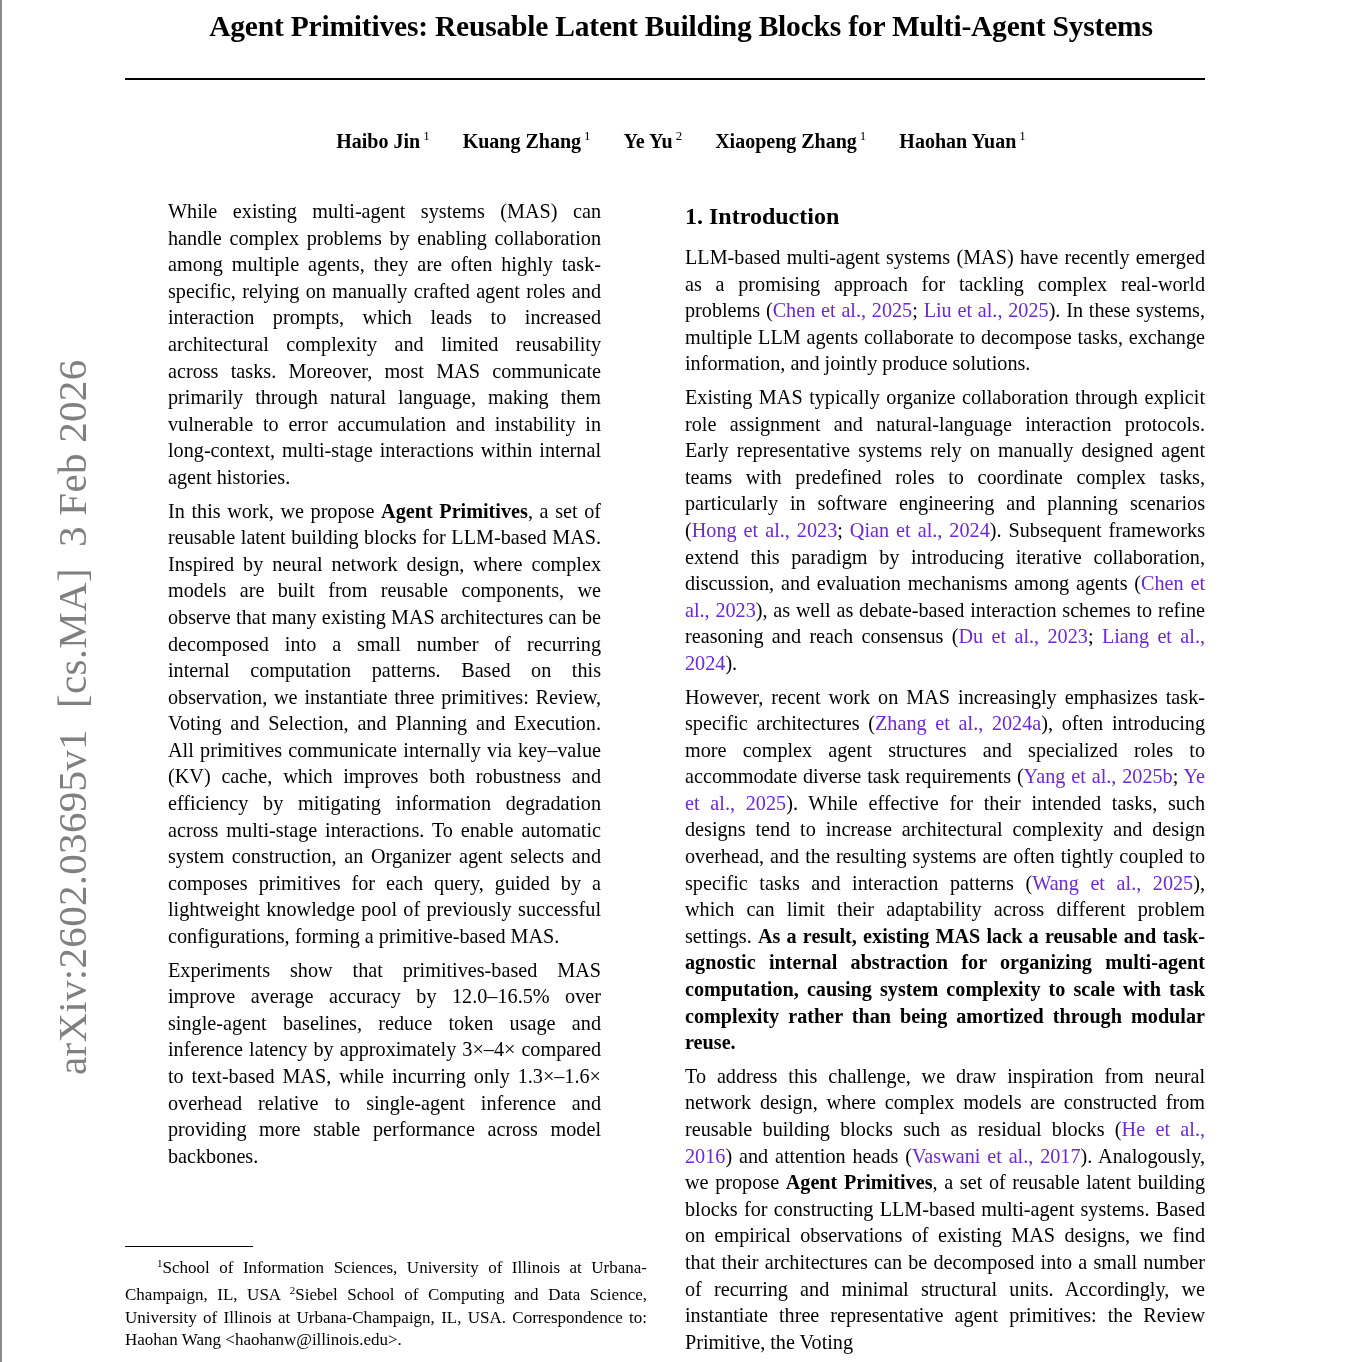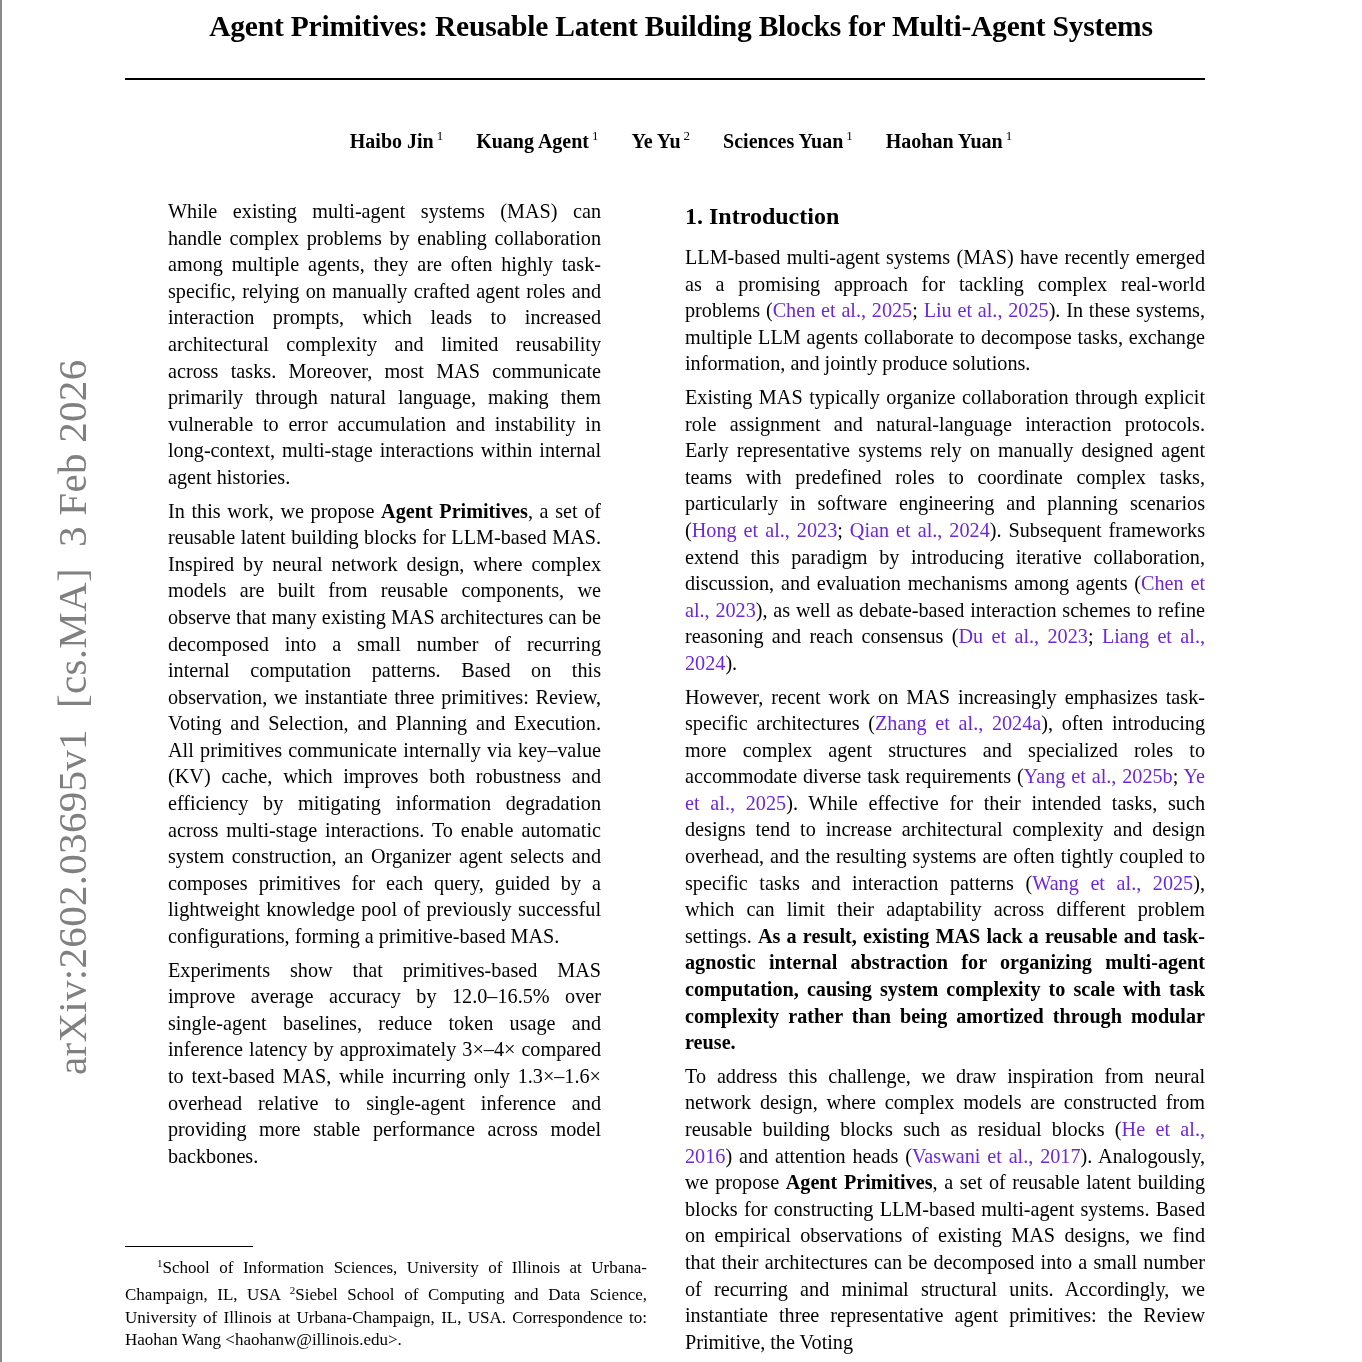--- a/index.html
+++ b/index.html
@@ -43,23 +43,23 @@
 </head>
 <body>
 
 <div class="left-edge"></div>
 
 <div class="title">Agent Primitives: Reusable Latent Building Blocks for Multi-Agent Systems</div>
 <div class="title-rule"></div>
 
 <div class="authors">
   <span class="author"><span>Haibo Jin</span><sup>1</sup></span>
-  <span class="author"><span>Kuang Agent</span><sup>1</sup></span>
+  <span class="author"><span>Kuang Zhang</span><sup>1</sup></span>
   <span class="author"><span>Ye Yu</span><sup>2</sup></span>
-  <span class="author"><span>Sciences Yuan</span><sup>1</sup></span>
+  <span class="author"><span>Xiaopeng Zhang</span><sup>1</sup></span>
   <span class="author"><span>Haohan Yuan</span><sup>1</sup></span>
 </div>
 
 <div class="arxiv" style="white-space:pre;">arXiv:2602.03695v1  [cs.MA]  3 Feb 2026</div>
 
 <div class="col col-left">
   <p>While existing multi-agent systems (MAS) can handle complex problems by enabling collaboration among multiple agents, they are often highly task-specific, relying on manually crafted agent roles and interaction prompts, which leads to increased architectural complexity and limited reusability across tasks. Moreover, most MAS communicate primarily through natural language, making them vulnerable to error accumulation and instability in long-context, multi-stage interactions within internal agent histories.</p>
   <p><span>In this work, we propose </span><b>Agent Primitives</b><span>, a set of reusable latent building blocks for LLM-based MAS. Inspired by neural network design, where complex models are built from reusable components, we observe that many existing MAS architectures can be decomposed into a small number of recurring internal computation patterns. Based on this observation, we instantiate three primitives: Review, Voting and Selection, and Planning and Execution. All primitives communicate internally via key–value (KV) cache, which improves both robustness and efficiency by mitigating information degradation across multi-stage interactions. To enable automatic system construction, an Organizer agent selects and composes primitives for each query, guided by a lightweight knowledge pool of previously successful configurations, forming a primitive-based MAS.</span></p>
   <p>Experiments show that primitives-based MAS improve average accuracy by 12.0–16.5% over single-agent baselines, reduce token usage and inference latency by approximately 3×–4× compared to text-based MAS, while incurring only 1.3×–1.6× overhead relative to single-agent inference and providing more stable performance across model backbones.</p>
 </div>

